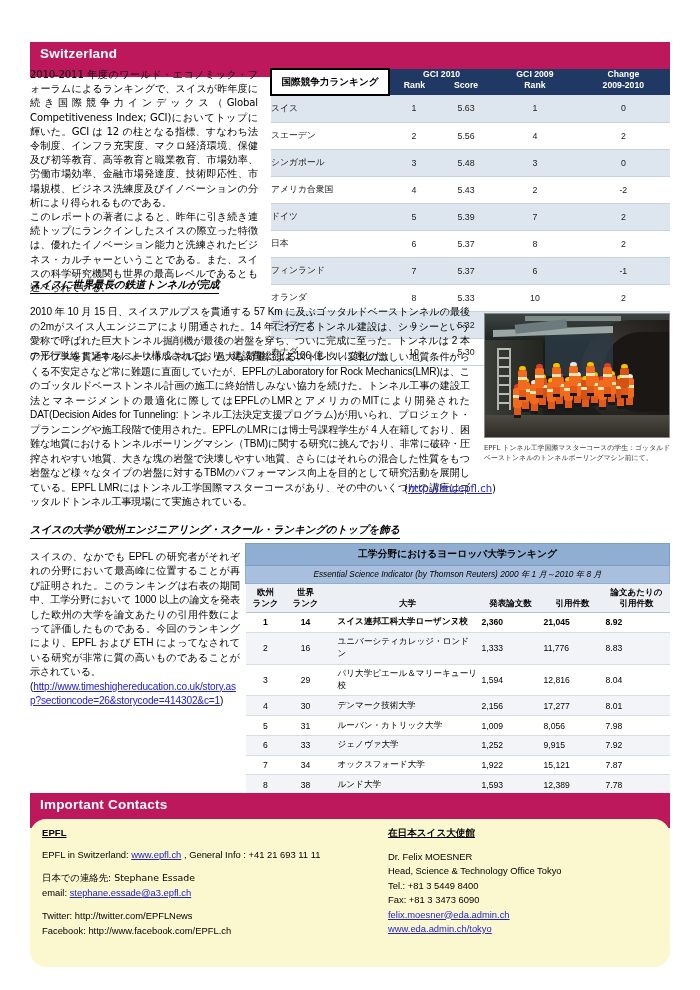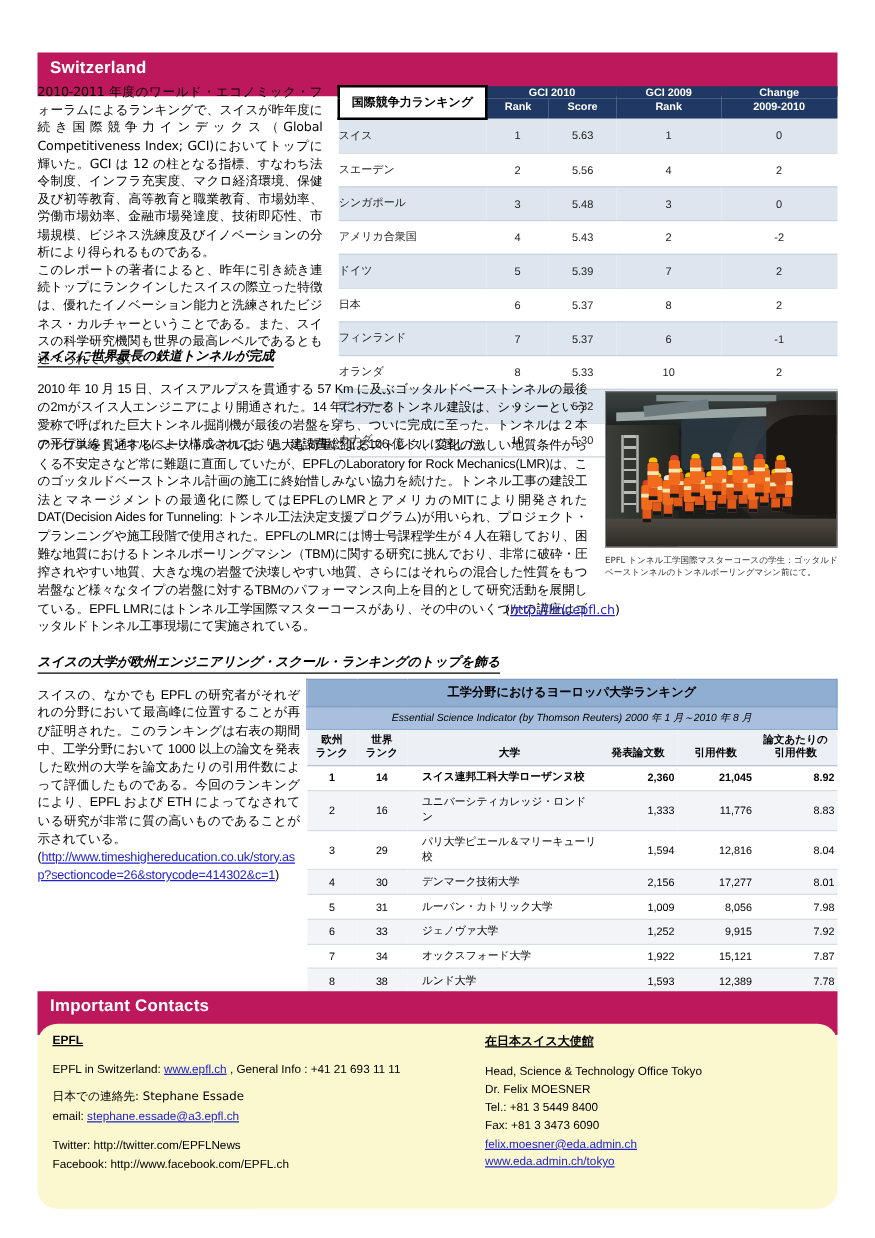--- a/index.html
+++ b/index.html
@@ -251,21 +251,21 @@
   }
   .uni-table tbody td {
     border-bottom: 1px solid #d7dde4;
     padding: 3.4px 2px;
     font-size: 8.6px;
   }
   .uni-table tbody tr:nth-child(even) td { background: #f2f4f7; }
   .uni-table tbody tr.hl td { font-weight: bold; }
   .u-erank, .u-wrank { text-align: center; width: 40px; }
   .u-name { text-align: left; padding-left: 12px !important; font-family: "DejaVu Sans", sans-serif; }
-  .u-num { text-align: right; width: 62px; }
+  .u-num { text-align: left; width: 62px; }
   .u-num.last { width: 66px; }
 
   
   #contacts-bar { position: absolute; left: 30px; top: 793px; width: 640px; }
   #contacts-box {
     position: absolute; left: 30px; top: 819px;
     width: 640px; height: 148px;
     background: #fbf8cf;
     padding: 8px 12px;
     border-radius: 16px;
@@ -702,22 +702,22 @@
         <div class="c-line">
           <span>email: </span><a class="link" href="#">stephane.essade@a3.epfl.ch</a>
         </div>
         <div class="c-gap"></div>
         <div class="c-line">Twitter: http://twitter.com/EPFLNews</div>
         <div class="c-line">Facebook: http://www.facebook.com/EPFL.ch</div>
       </div>
 
       <div class="cc-right">
         <div class="c-title jp">在日本スイス大使館</div>
+        <div class="c-line">Dr. Felix MOESNER</div>
         <div class="c-line">Head, Science &amp; Technology Office Tokyo</div>
-        <div class="c-line">Dr. Felix MOESNER</div>
         <div class="c-line">Tel.: +81 3 5449 8400</div>
         <div class="c-line">Fax: +81 3 3473 6090</div>
         <div class="c-line">
           <a class="link" href="#">felix.moesner@eda.admin.ch</a>
         </div>
         <div class="c-line">
           <a class="link" href="#">www.eda.admin.ch/tokyo</a>
         </div>
       </div>
     </div>

